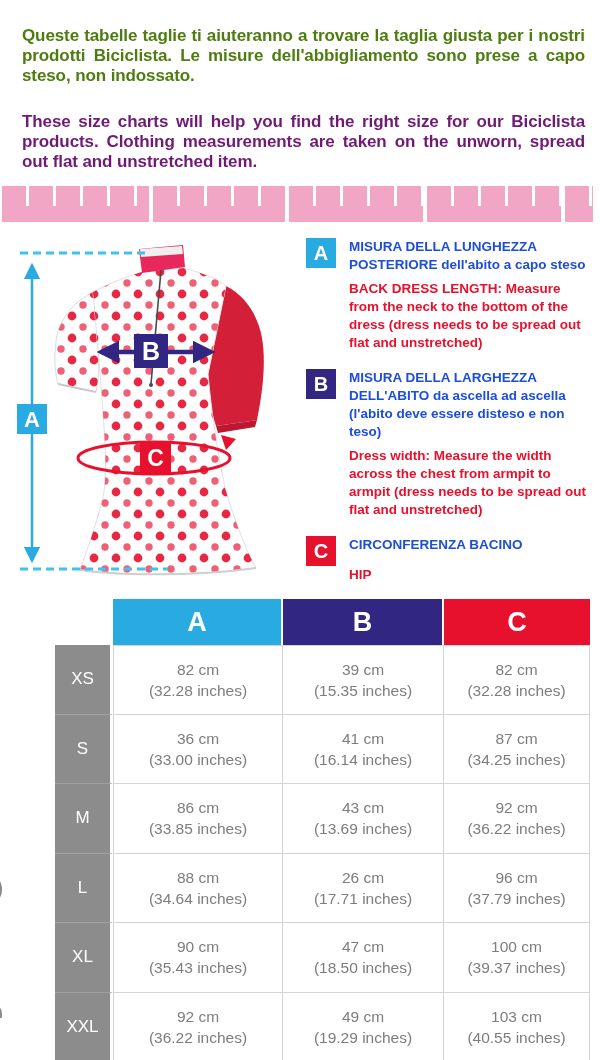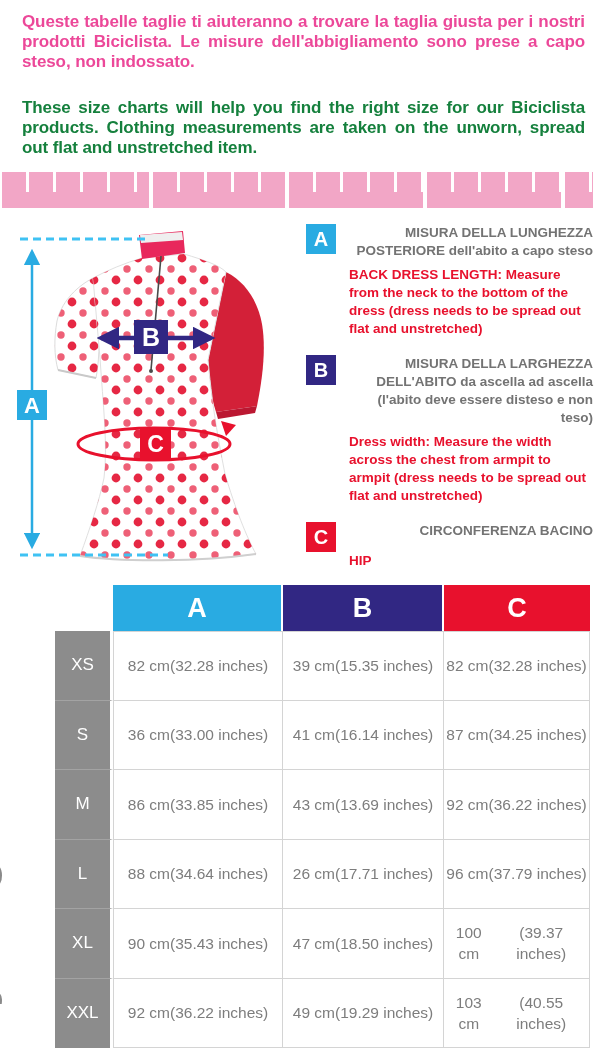--- a/index.html
+++ b/index.html
@@ -2,25 +2,25 @@
 <html><head>
 <meta charset="utf-8">
 <style>
   html,body{margin:0;padding:0;}
   body{
     width:600px;height:1060px;background:#fff;overflow:hidden;
     font-family:"Liberation Sans",sans-serif;position:relative;
   }
   
   .intro{
-    margin:0 15px 0 22px;padding-top:12px;
+    margin:0 15px 0 22px;padding-top:26px;
     font-weight:bold;font-size:17px;line-height:20px;
-    text-align:justify;color:#ec4899;letter-spacing:-0.1px;
-  }
-  .intro.en{color:#15803d;padding-top:26px;}
+    text-align:justify;color:#4d7c0f;letter-spacing:-0.1px;
+  }
+  .intro.en{color:#701a75;padding-top:26px;}
   
   .ruler{margin:14px 3px 0 2px;height:36px;display:flex;gap:4px;}
   .ruler .seg{
     background-color:#f2a6c6;
     background-image:repeating-linear-gradient(90deg,transparent 0 24px,#fff 24px 27px);
     background-size:100% 20px;background-repeat:no-repeat;background-position:top left;
   }
   .ruler .seg:nth-child(1){width:147px;}
   .ruler .seg:nth-child(2){width:132px;}
   .ruler .seg:nth-child(3){width:134px;}
@@ -34,40 +34,40 @@
   .legend{flex:1;padding:16px 6px 0 0;}
   .legend-item{display:flex;margin-bottom:17px;}
   .legend-icon{
     width:30px;height:30px;flex:none;color:#fff;font-weight:bold;font-size:20px;
     display:flex;align-items:center;justify-content:center;
   }
   .legend-icon.a{background:#29abe2;}
   .legend-icon.b{background:#312783;}
   .legend-icon.c{background:#e8112d;}
   .legend-text{margin-left:13px;font-weight:bold;font-size:13.5px;line-height:18px;width:244px;}
-  .legend-title{color:#737373;text-align:right;}
+  .legend-title{color:#1d4ed8;}
   .legend-desc{color:#e8112d;margin-top:6px;}
   .legend-item.c-item .legend-desc{margin-top:12px;}
   
   .table-section{position:relative;margin-top:2px;height:470px;}
   .size-table{
     position:absolute;left:55px;top:0;
     display:grid;
     grid-template-columns:58px 170px 161px 146px;
     grid-template-rows:46px repeat(6,69.5px);
   }
   .cell{display:flex;align-items:center;justify-content:center;}
   .hcol{color:#fff;font-weight:bold;font-size:27px;border-right:2px solid #fff;}
   .hcol.a{background:#29abe2;}
   .hcol.b{background:#312783;}
   .hcol.c{background:#e8112d;border-right:none;}
   .size-cell{background:#8c8c8c;color:#fff;font-size:17px;border-right:3px solid #fff;border-bottom:1px solid #a3a3a3;text-align:right;}
   .size-cell.last{border-bottom:none;}
   .data{
-    flex-direction:row;color:#7d7d7d;font-size:15.5px;line-height:21px;
+    flex-direction:column;color:#7d7d7d;font-size:15.5px;line-height:21px;
     border-right:1px solid #d4d4d4;border-bottom:1px solid #d4d4d4;background:#fff;text-align:center;
   }
   .data.col-a{border-left:1px solid #d4d4d4;}
   .data.row-first{border-top:1px solid #d4d4d4;}
   
   .vlabel{
     position:absolute;left:4px;bottom:12px;
     transform:rotate(-90deg);transform-origin:0 100%;
     white-space:nowrap;font-weight:bold;font-size:50px;color:#8a8a8a;letter-spacing:0.5px;
   }

